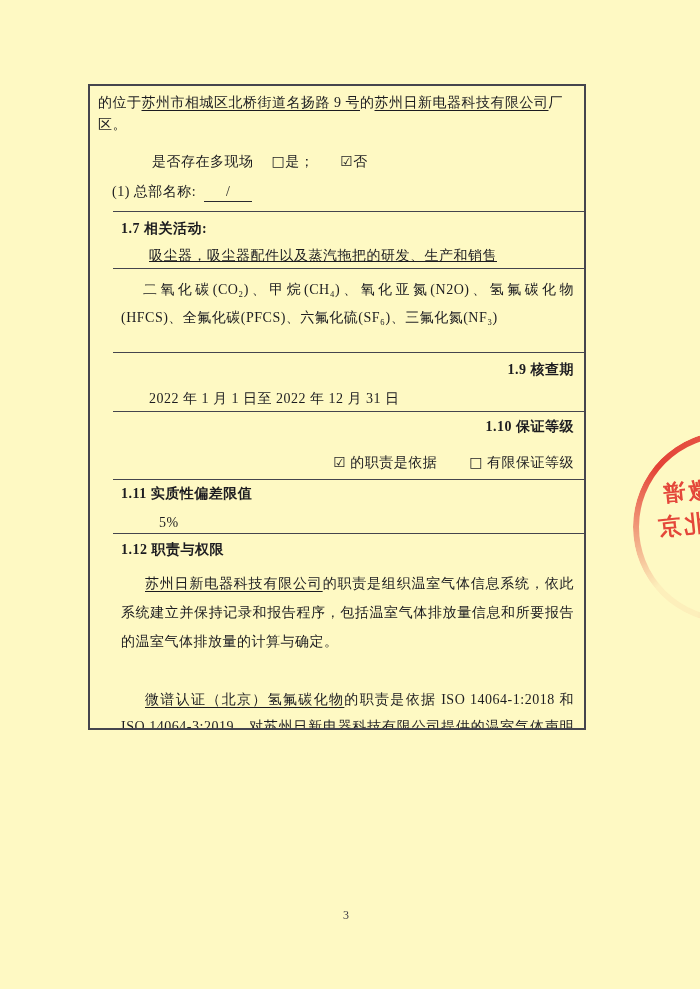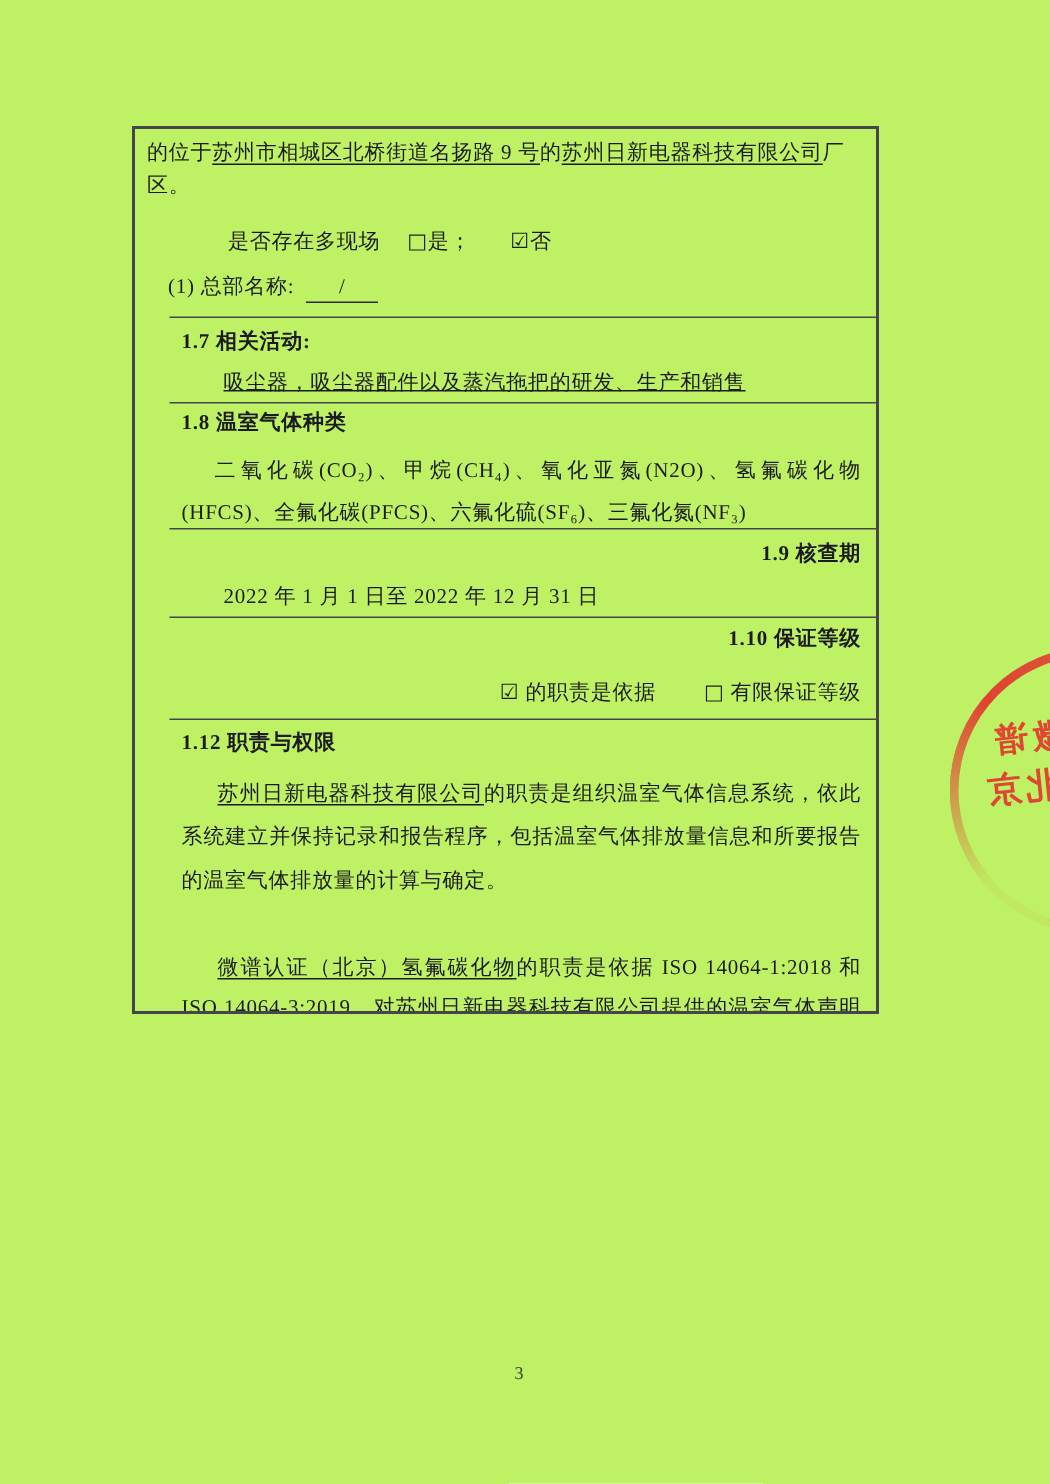--- a/index.html
+++ b/index.html
@@ -4,21 +4,21 @@
 <style>
   * { margin: 0; padding: 0; box-sizing: border-box; }
   html, body { width: 700px; height: 989px; }
   body {
     font-family: "Liberation Serif", "DejaVu Serif", serif;
     background: #ffffff;
   }
   .page {
     position: relative;
     width: 700px; height: 989px;
-    background: #bef264;
+    background: #fef9c3;
     overflow: hidden;
     color: #1c1c20;
   }
 
   
   .doc-table {
     position: absolute;
     left: 88px; top: 84px;
     width: 498px;
     border: 2px solid #45454d;
@@ -122,34 +122,37 @@
       <div class="intro-name"><span>(1)  总部名称:</span><span class="slash-line">/</span></div>
 
     </div>
 
     <div class="row row-s17">
       <div class="sec-title bold">1.7  相关活动:</div>
       <div class="sec-body">吸尘器，吸尘器配件以及蒸汽拖把的研发、生产和销售</div>
     </div>
 
     <div class="row row-s18">
-      <div class="sec-title bold">1.8  温室气体种类</div>
       <div class="sec-body">二氧化碳(CO₂)、甲烷(CH₄)、氧化亚氮(N2O)、氢氟碳化物(HFCS)、全氟化碳(PFCS)、六氟化硫(SF₆)、三氟化氮(NF₃)</div>
     </div>
 
     <div class="row row-s19">
       <div class="sec-title bold">1.9  核查期</div>
       <div class="sec-body">2022 年 1 月 1 日至 2022 年 12 月 31 日</div>
     </div>
 
     <div class="row row-s110">
       <div class="sec-title bold">1.10  保证等级</div>
       <div class="sec-body"><span class="cbx">☑</span>&nbsp;<span>的职责是依据</span><span class="opt-gap"></span><span class="cbx">□</span>&nbsp;<span>有限保证等级</span></div>
     </div>
 
+    <div class="row row-s111">
+      <div class="sec-title bold">1.11  实质性偏差限值</div>
+      <div class="sec-body">5%</div>
+    </div>
 
     <div class="row row-s112">
       <div class="sec-title bold">1.12  职责与权限</div>
       <div class="para1"><span class="u">苏州日新电器科技有限公司</span><span>的职责是组织温室气体信息系统，依此系统建立并保持记录和报告程序，包括温室气体排放量信息和所要报告的温室气体排放量的计算与确定。</span></div>
       <div class="para2"><span class="u">微谱认证（北京）氢氟碳化物</span><span>的职责是依据 ISO 14064-1:2018 和 ISO 14064-3:2019，对</span><span class="u">苏州日新电器科技有限公司</span><span>提供的温室气体声明实施第三方核查，并给出独立的核查意见。</span></div>
     </div>
 
   </div>
 
   <div class="seal">

